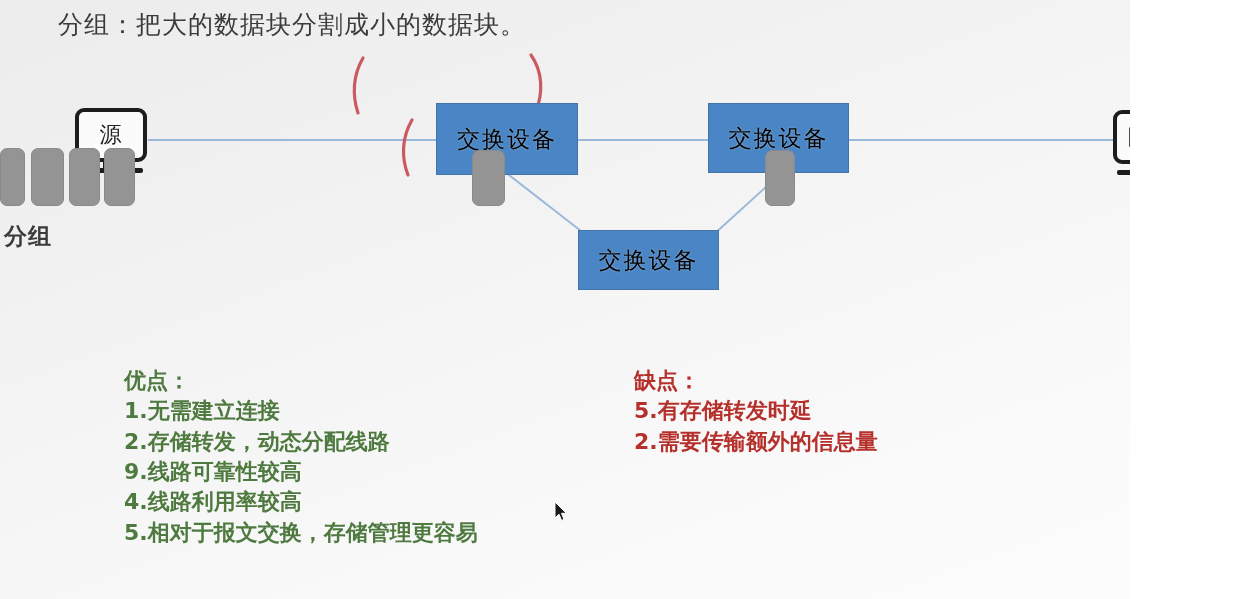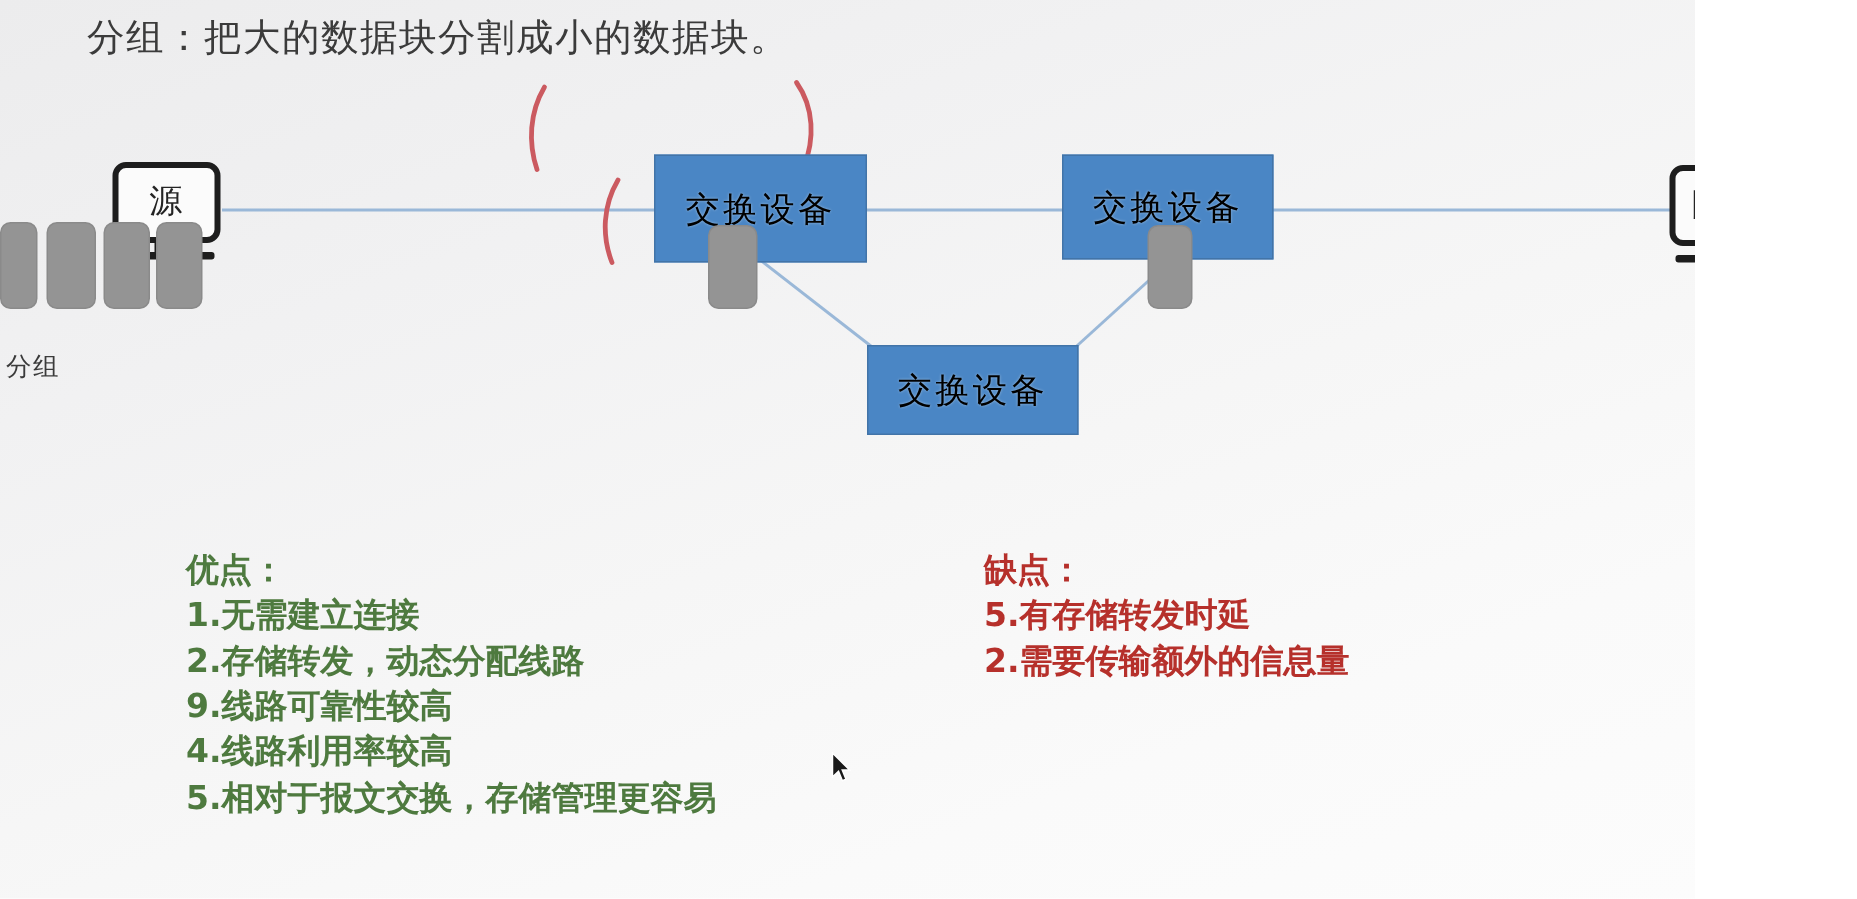--- a/index.html
+++ b/index.html
@@ -121,39 +121,40 @@
     background: #1d1d1d;
     border-radius: 2px;
   }
   #node-source { left: 75px; top: 108px; width: 72px; }
   #node-dest   { left: 1113px; top: 110px; width: 72px; }
 
   
   #label-fenzu {
     position: absolute;
     left: 4px;
-    top: 233px;
-    font-size: 17px;
+    top: 221px;
+    font-size: 23px;
     color: #3b3b3b;
     font-family: "DejaVu Serif", "Liberation Serif", serif;
     letter-spacing: 1px;
+    font-weight: bold;
   }
 
   
   .notes {
     position: absolute;
     font-family: "DejaVu Sans", "Liberation Sans", sans-serif;
     font-weight: bold;
     font-size: 22px;
     line-height: 1.38;
     white-space: nowrap;
     margin-left: 36px;
   }
   #pros { left: 88px;  top: 366px; color: #4e7a3f; }
-  #cons { left: 620px; top: 366px; color: #b6302b; }
+  #cons { left: 598px; top: 366px; color: #b6302b; }
   .notes .head { display: block; }
   .notes .item { display: block; }
 
   
   #cursor {
     position: absolute;
     left: 554px;
     top: 501px;
     width: 14px;
     height: 21px;

